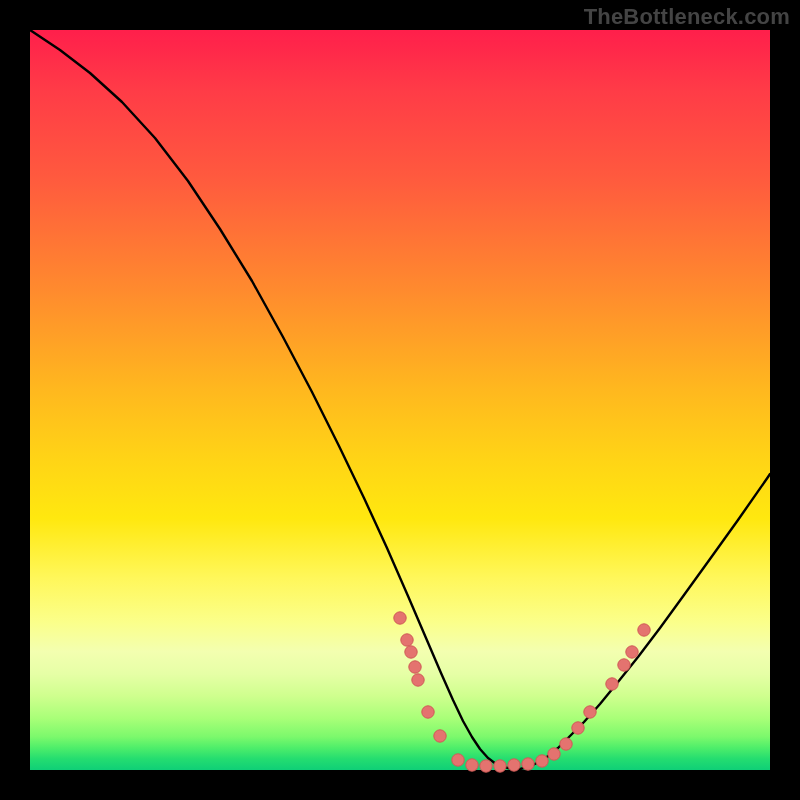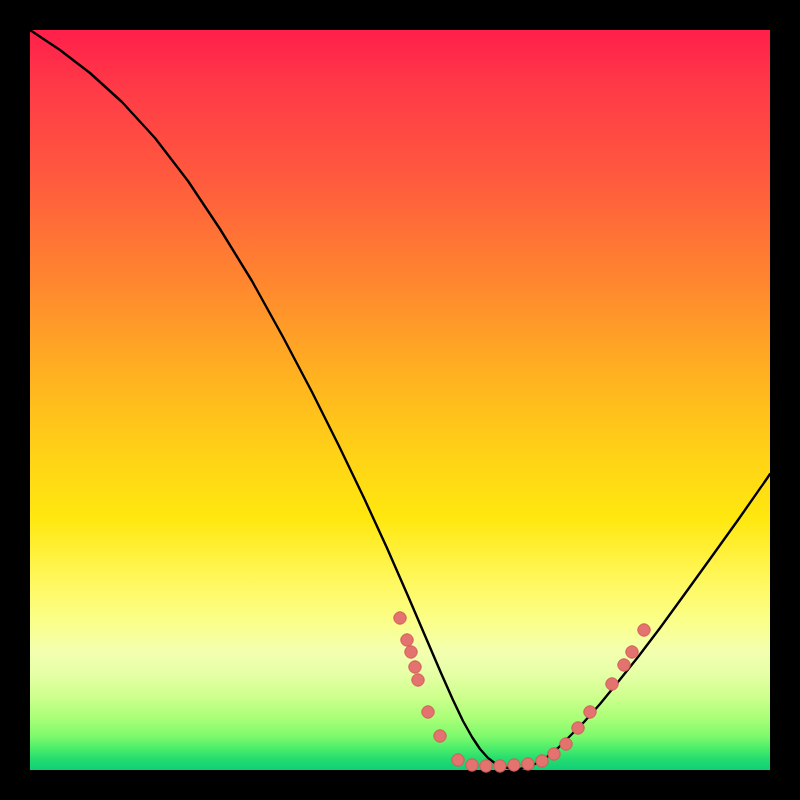--- a/index.html
+++ b/index.html
@@ -59,20 +59,21 @@
     left: 0; top: 0;
     width: 100%; height: 100%;
     overflow: visible;
   }
 </style>
 </head>
 <body>
 
 <div class="frame">
 
+  <div class="watermark">TheBottleneck.com</div>
 
   <div class="plot-area">
     <div class="gradient-bg"></div>
     <svg class="curve" viewBox="0 0 740 740" preserveAspectRatio="none">
       <path id="main-curve" fill="none" stroke="#000000" stroke-width="2.4" stroke-linecap="round" stroke-linejoin="round" d="M0.0 0.0 L30.0 20.0 L60.0 43.0 L92.0 72.0 L125.0 108.0 L158.0 151.0 L190.0 199.0 L222.0 251.0 L253.0 307.0 L282.0 362.0 L309.0 416.0 L334.0 468.0 L357.0 518.0 L378.0 566.0 L396.0 608.0 L411.0 643.0 L423.0 670.0 L433.0 691.0 L442.0 707.0 L450.0 719.0 L458.0 728.0 L466.0 734.0 L474.0 737.0 L482.0 739.0 L490.0 739.0 L498.0 737.0 L507.0 733.0 L517.0 727.0 L528.0 718.0 L540.0 706.0 L554.0 692.0 L570.0 674.0 L588.0 652.0 L608.0 627.0 L630.0 598.0 L654.0 565.0 L680.0 529.0 L708.0 490.0 L738.0 447.0 L740.0 444.0"></path>
       <g id="points-group">
           <circle cx="370" cy="588" r="6.2" fill="#e4736f" stroke="#d05a56" stroke-width="1"></circle>
           <circle cx="377" cy="610" r="6.2" fill="#e4736f" stroke="#d05a56" stroke-width="1"></circle>
           <circle cx="381" cy="622" r="6.2" fill="#e4736f" stroke="#d05a56" stroke-width="1"></circle>
           <circle cx="385" cy="637" r="6.2" fill="#e4736f" stroke="#d05a56" stroke-width="1"></circle>

